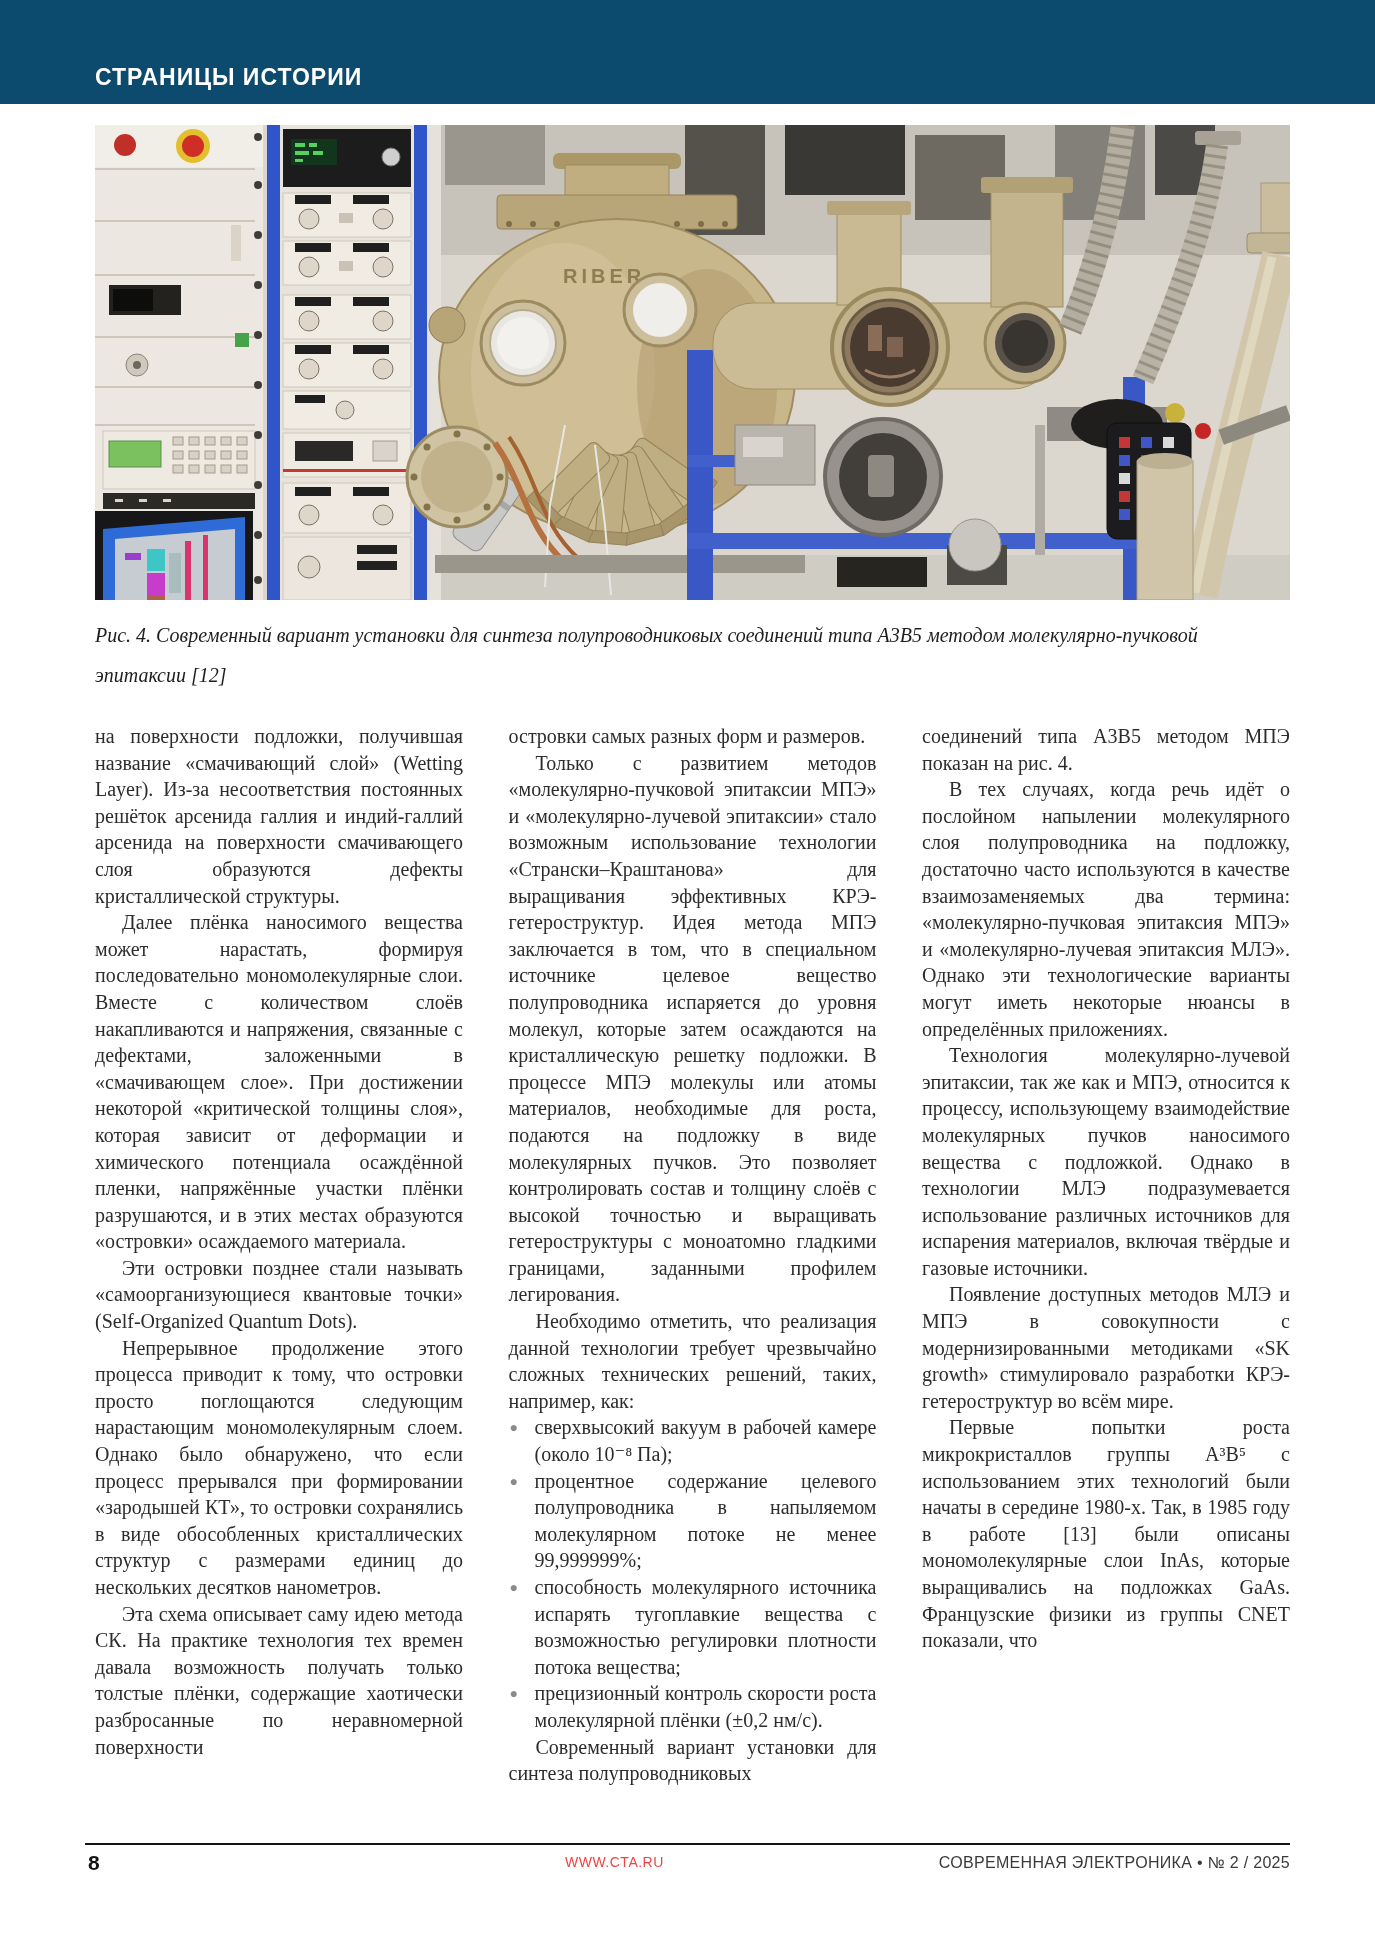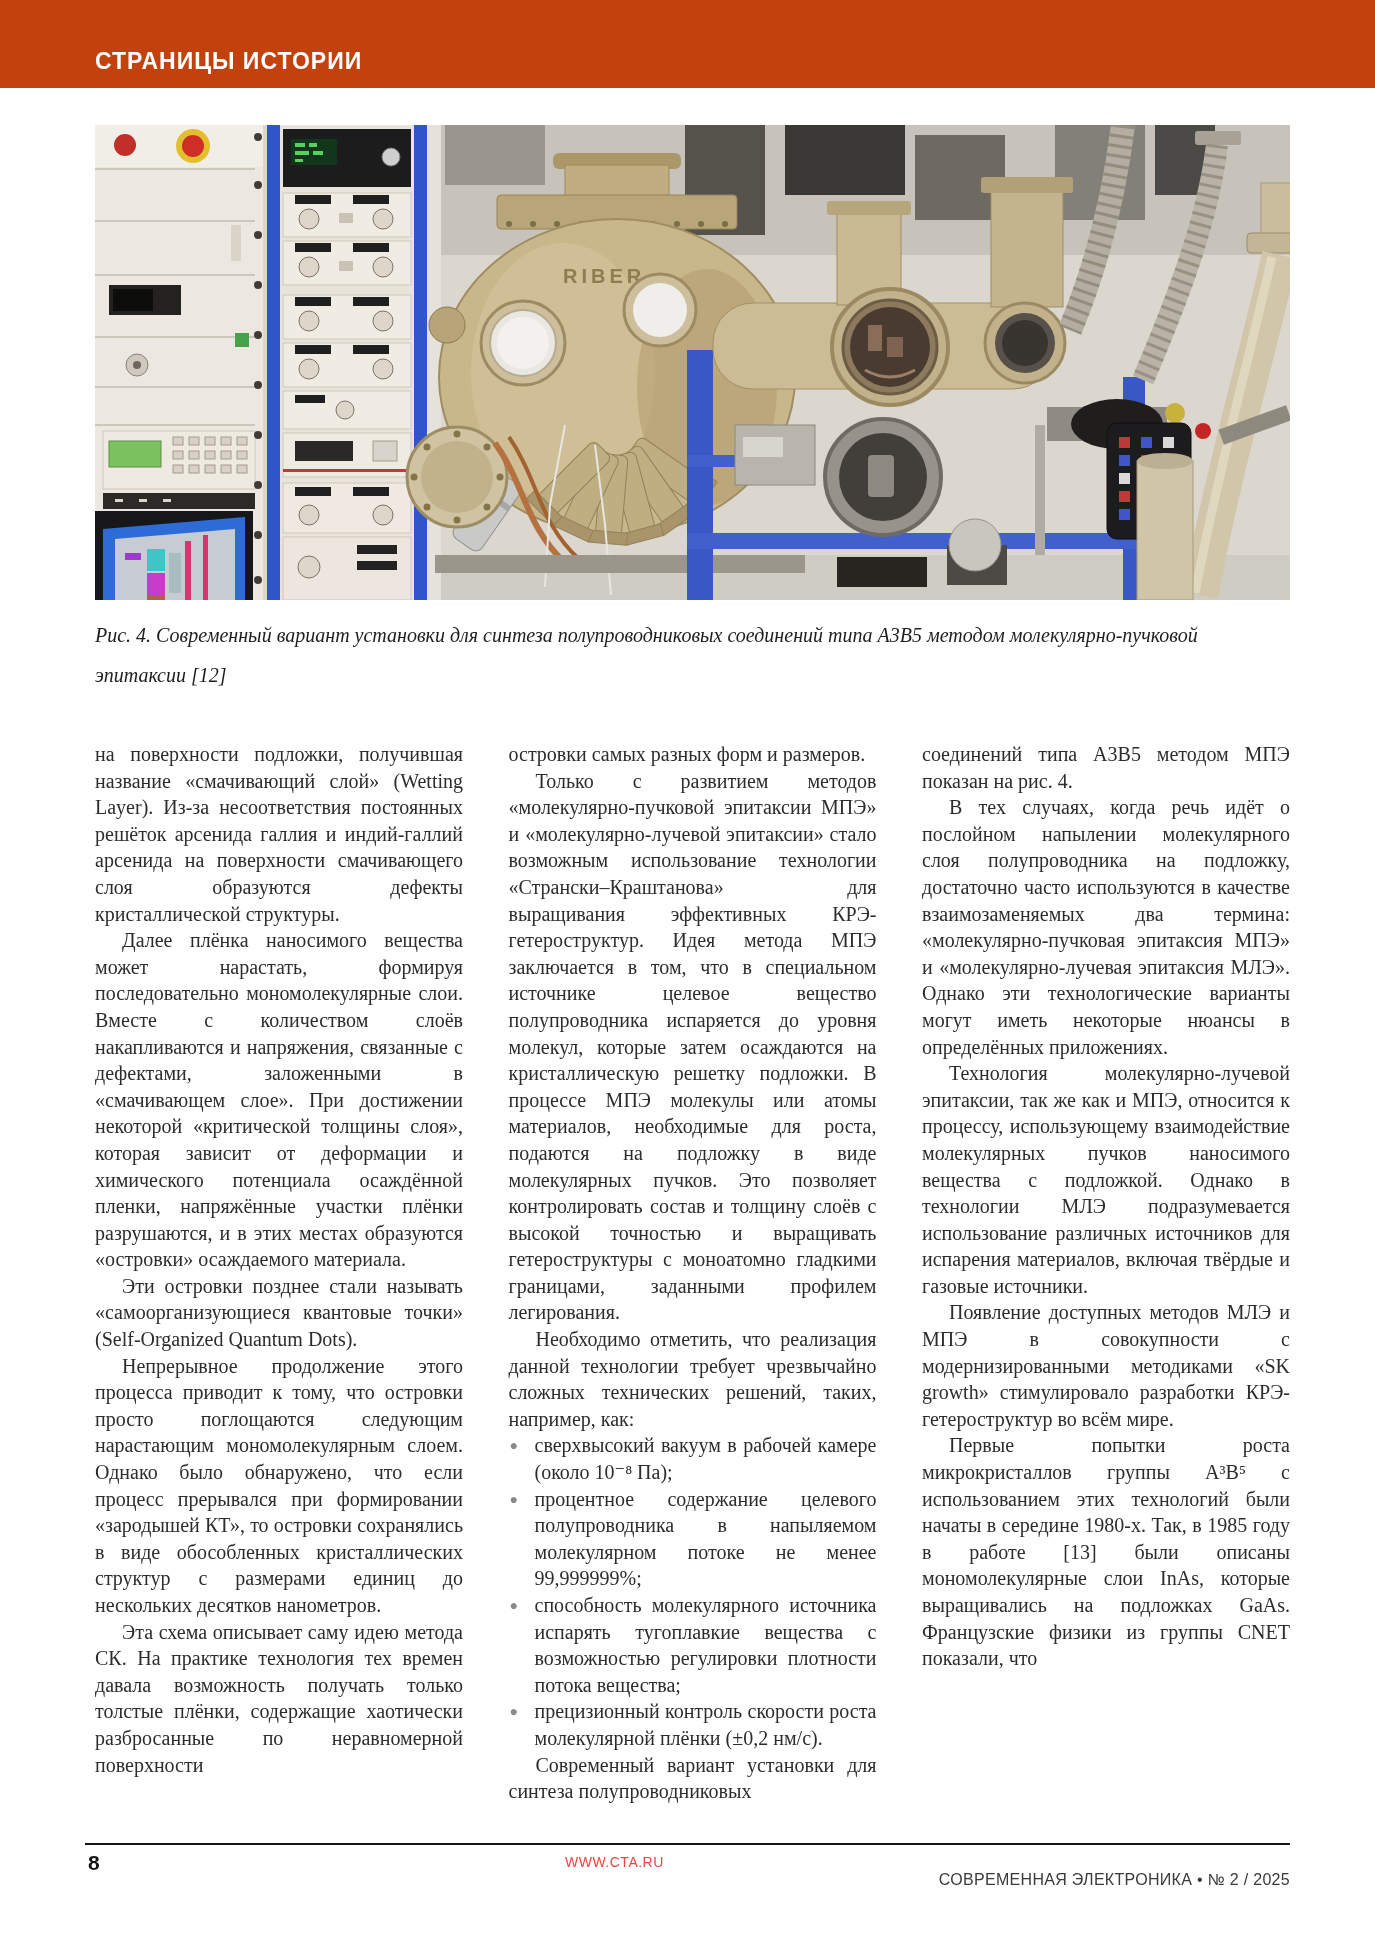--- a/index.html
+++ b/index.html
@@ -1,43 +1,43 @@
 <!DOCTYPE html>
 <html lang="ru"><head>
 <meta charset="utf-8">
 <style>
   html,body{margin:0;padding:0;background:#ffffff;}
   .page{position:relative;width:1375px;height:1944px;background:#ffffff;overflow:hidden;
         font-family:"Liberation Serif","DejaVu Serif",serif;color:#2d2c2a;}
   
-  .topbar{position:absolute;left:0;top:0;width:1375px;height:88px;background:#c2410c;
+  .topbar{position:absolute;left:0;top:0;width:1375px;height:104px;background:#0c4a6e;
           display:flex;align-items:flex-end;}
   .topbar .section-title{font-family:"Liberation Sans","DejaVu Sans",sans-serif;
           font-weight:700;font-size:23px;letter-spacing:1px;color:#ffffff;
           padding:0 0 13px 95px;}
   
   .content{position:absolute;left:95px;top:125px;width:1195px;}
   
   .figure-photo{display:block;width:1195px;height:475px;}
   .caption{margin-top:15px;font-style:italic;font-size:20px;line-height:40px;color:#1f1e1d;
            width:1160px;}
   
-  .cols{display:flex;justify-content:space-between;margin-top:46px;}
+  .cols{display:flex;justify-content:space-between;margin-top:28px;}
   .col{width:368px;font-size:20px;line-height:26.6px;text-align:justify;}
   .col p{margin:0;text-indent:27px;}
   .col p.cont{text-indent:0;}
   .col ul{list-style:none;margin:0;padding:0;}
   .col li{position:relative;padding-left:26px;}
   .col li::before{content:"●";position:absolute;left:1px;top:1px;font-size:14px;color:#8a8a8a;}
   
   .footer{position:absolute;left:85px;top:1843px;width:1205px;border-top:2px solid #161616;}
   .footer-row{position:relative;height:40px;font-family:"Liberation Sans","DejaVu Sans",sans-serif;}
   .page-number{position:absolute;left:3px;top:6px;font-size:21px;font-weight:700;color:#141414;}
   .site-url{position:absolute;left:480px;top:9px;font-size:14px;color:#ef4444;letter-spacing:.5px;}
-  .issue-label{position:absolute;right:0;top:26px;font-size:16px;color:#3a3a3a;letter-spacing:.3px;}
+  .issue-label{position:absolute;right:0;top:9px;font-size:16px;color:#3a3a3a;letter-spacing:.3px;}
 </style>
 </head>
 <body>
 
 <div class="page">
 
   <div class="topbar">
     <div class="section-title">СТРАНИЦЫ ИСТОРИИ</div>
   </div>
 

